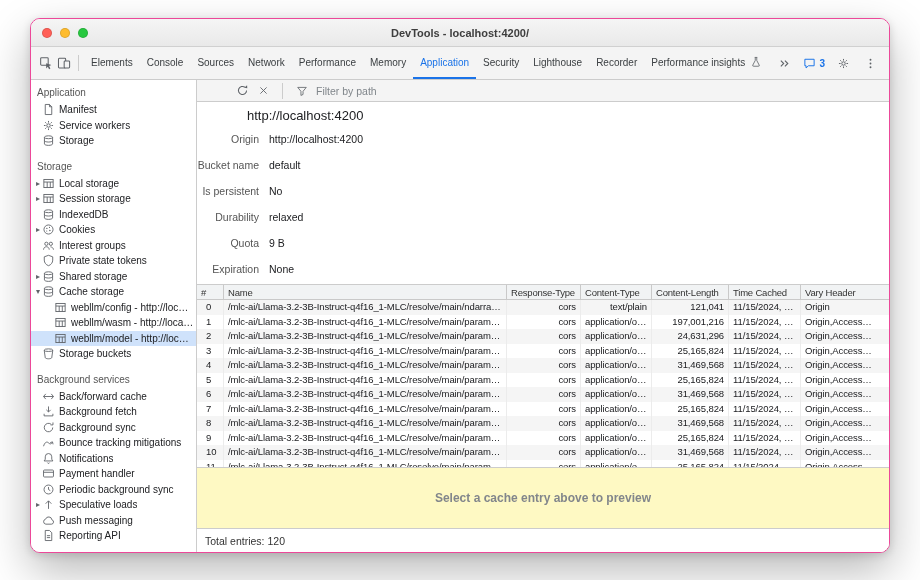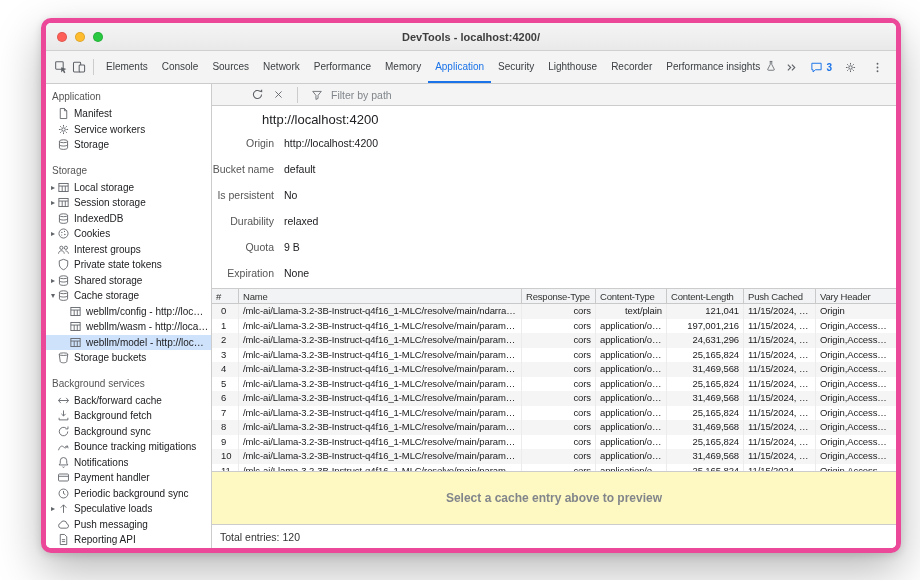--- a/index.html
+++ b/index.html
@@ -1,20 +1,20 @@
 <!DOCTYPE html>
 <html style="--accent: #1a73e8; --selected: #cfe2fb;"><head>
 <meta charset="utf-8">
 <style>
   *{margin:0;padding:0;box-sizing:border-box}
   html,body{width:920px;height:580px}
   body{background:#fff;font-family:"Liberation Sans","DejaVu Sans",sans-serif;position:relative;overflow:hidden;
        -webkit-font-smoothing:antialiased}
-  .window{position:absolute;left:41px;top:18px;width:860px;height:535px;background:#fff;border-radius:10px;
-          border:5px solid #ec4899;box-shadow:0 18px 45px rgba(0,0,0,.28),0 2px 8px rgba(0,0,0,.14);
+  .window{position:absolute;left:30px;top:18px;width:860px;height:535px;background:#fff;border-radius:10px;
+          border:1px solid #ec4899;box-shadow:0 18px 45px rgba(0,0,0,.28),0 2px 8px rgba(0,0,0,.14);
           overflow:hidden;display:flex;flex-direction:column}
   
   .titlebar{height:28px;background:linear-gradient(#f5f5f5,#e9e9e9);border-bottom:1px solid #d0d0d0;
             display:flex;align-items:center;position:relative;flex:0 0 auto}
   .lights{display:flex;gap:8px;padding-left:11px;z-index:2}
   .light{width:10px;height:10px;border-radius:50%;border:1px solid rgba(0,0,0,.12)}
   .red{background:#ff5f57}.yellow{background:#febc2e}.green{background:#28c840}
   .title{position:absolute;left:0;right:0;text-align:center;font-size:11px;font-weight:700;color:#3e3e3e}
   
   .tabbar{height:33px;background:#f4f4f4;border-bottom:1px solid #ccc;display:flex;align-items:center;
@@ -616,21 +616,21 @@
             <div class="hc">#</div>
 
             <div class="hc">Name</div>
 
             <div class="hc">Response-Type</div>
 
             <div class="hc">Content-Type</div>
 
             <div class="hc">Content-Length</div>
 
-            <div class="hc">Push Cached</div>
+            <div class="hc">Time Cached</div>
 
             <div class="hc">Vary Header</div>
           </div>
         <div class="grid-body">
 
             <div class="grid-row">
               <div class="gc c-num">0</div>
               <div class="gc">/mlc-ai/Llama-3.2-3B-Instruct-q4f16_1-MLC/resolve/main/ndarray-c…</div>
               <div class="gc r">cors</div>
               <div class="gc r">text/plain</div>

